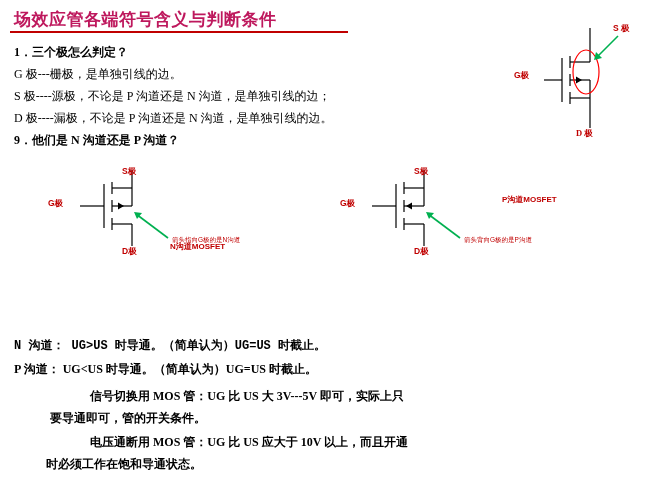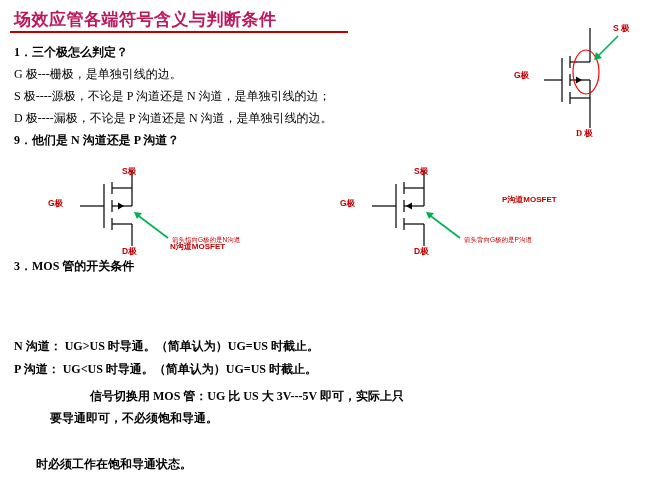--- a/index.html
+++ b/index.html
@@ -83,28 +83,28 @@
 
   <div class="title">场效应管各端符号含义与判断条件</div>
   <div class="title-rule"></div>
 
   <div class="line bold" style="left:14px; top:44px;">1．三个极怎么判定？</div>
   <div class="line" style="left:14px; top:66px;">G 极---栅极，是单独引线的边。</div>
   <div class="line" style="left:14px; top:88px;">S 极----源极，不论是 P 沟道还是 N 沟道，是单独引线的边；</div>
   <div class="line" style="left:14px; top:110px;">D 极----漏极，不论是 P 沟道还是 N 沟道，是单独引线的边。</div>
   <div class="line bold" style="left:14px; top:132px;">9．他们是 N 沟道还是 P 沟道？</div>
 
-  <div class="line bold" style="left:14px; top:258px;">3．MOS 管的开关条件</div>
-
-  <div class="line bold" style="left:14px; top:338px;">N 沟道：    UG&gt;US 时导通。（简单认为）UG=US 时截止。</div>
+
+  <div class="line bold" style="left:14px; top:338px;font-family:Liberation Mono, monospace;">N 沟道：    UG&gt;US 时导通。（简单认为）UG=US 时截止。</div>
   <div class="line bold" style="left:14px; top:361px;">P 沟道：    UG&lt;US 时导通。（简单认为）UG=US 时截止。</div>
 
   <div class="line bold" style="left:90px; top:388px;">信号切换用 MOS 管：UG 比 US 大 3V---5V 即可，实际上只</div>
-  <div class="line bold" style="left:50px; top:410px;">要导通即可，不必须饱和导通。</div>
-  <div class="line bold" style="left:36px; top:456px;">时必须工作在饱和导通状态。</div>
+  <div class="line bold" style="left:50px; top:410px;">要导通即可，管的开关条件。</div>
+  <div class="line bold" style="left:90px; top:434px;">电压通断用 MOS 管：UG 比 US 应大于 10V 以上，而且开通</div>
+  <div class="line bold" style="left:46px; top:456px;">时必须工作在饱和导通状态。</div>
 
   <div class="diagram" style="left:500px; top:20px; width:140px; height:120px;">
     <svg width="140" height="120" viewBox="0 0 140 120">
 
       <line x1="62" y1="38" x2="62" y2="82" stroke="#000" stroke-width="1.2"></line>
 
       <line x1="44" y1="60" x2="62" y2="60" stroke="#000" stroke-width="1.2"></line>
 
       <line x1="70" y1="36" x2="70" y2="48" stroke="#000" stroke-width="1.2"></line>
       <line x1="70" y1="54" x2="70" y2="66" stroke="#000" stroke-width="1.2"></line>

